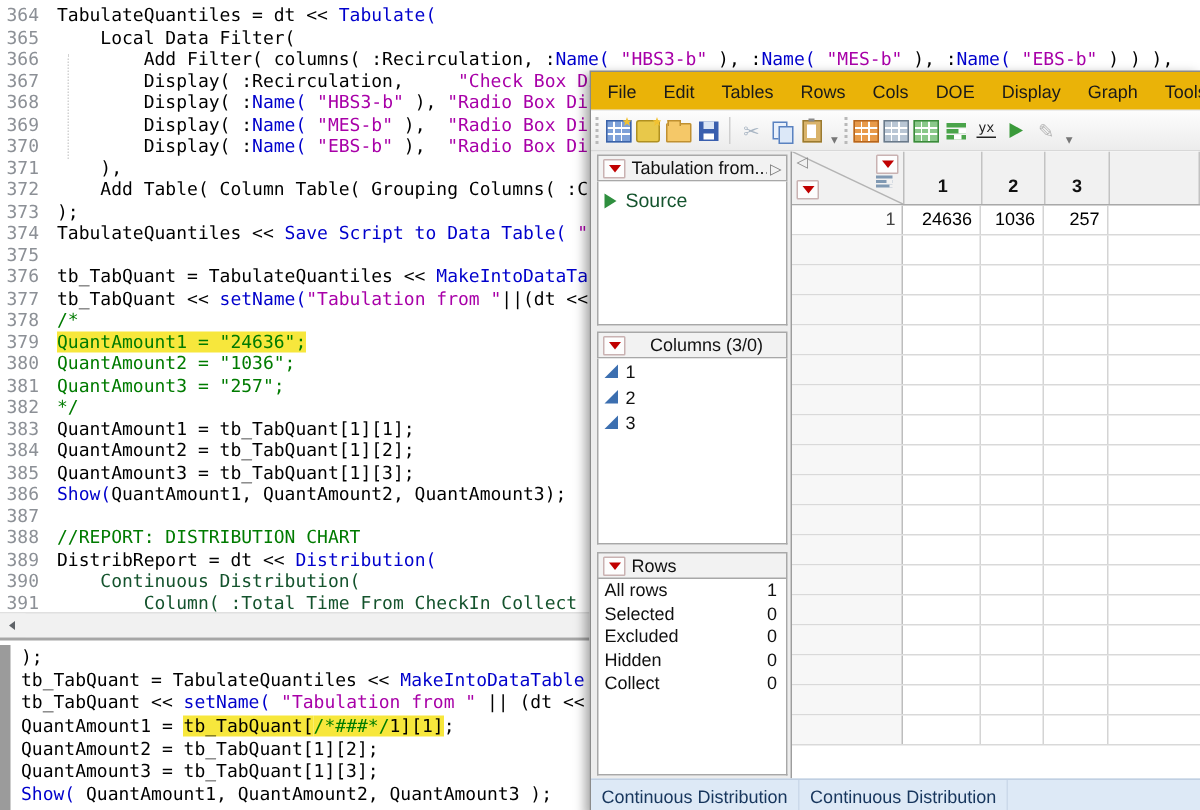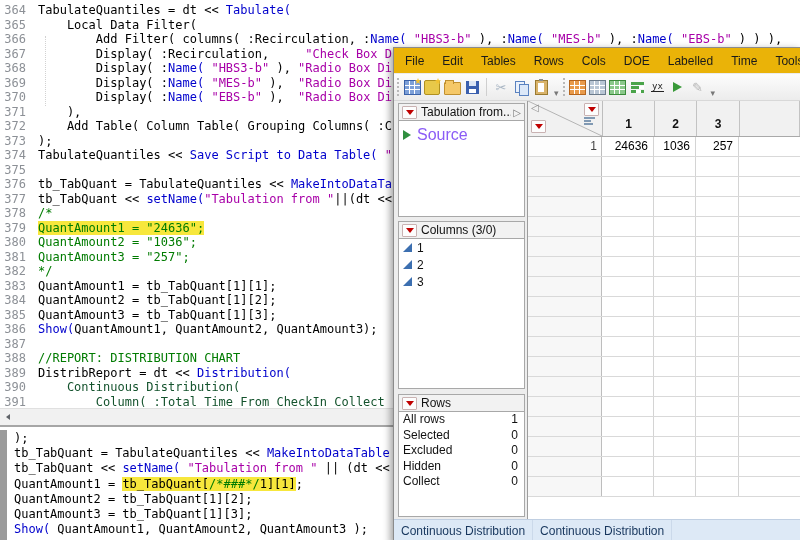--- a/index.html
+++ b/index.html
@@ -91,24 +91,24 @@
   .panel-header{height:18px;background:#f2f2f2;border:1px solid #a8a8a8;display:flex;
       align-items:center;padding:0 3px;box-sizing:border-box;font-size:12px;color:#111;}
   .panel-body{background:#fff;border:1px solid #a8a8a8;border-top:none;overflow:hidden;}
   .red-tri-btn{width:13px;height:11px;background:#fdfdfd;border:1px solid #c9b2b2;border-radius:1px;
       display:flex;align-items:center;justify-content:center;margin-right:4px;flex:0 0 auto;}
   .red-tri-btn::after{content:"";border-top:5px solid #c00000;border-left:4px solid transparent;border-right:4px solid transparent;}
   .panel-title{flex:1 1 auto;white-space:nowrap;overflow:hidden;}
   .expander::after{content:"▷";color:#777;font-size:10px;margin-left:2px;}
   #tab-panel{height:114px;flex:0 0 auto;margin-bottom:4px;}
   #tab-panel .panel-body{flex:1 1 auto;}
-  .source-row{display:flex;align-items:center;padding:5px 4px;font-size:16px;color:#8b5cf6;}
+  .source-row{display:flex;align-items:center;padding:5px 4px;font-size:13px;color:#14532d;}
   .green-play{width:0;height:0;border-left:8px solid #2f8f3f;border-top:5px solid transparent;
       border-bottom:5px solid transparent;margin-right:6px;}
-  #columns-panel{height:168px;flex:0 0 auto;margin-bottom:5px;}
+  #columns-panel{height:142px;flex:0 0 auto;margin-bottom:5px;text-align:center;}
   #columns-panel .panel-body{flex:1 1 auto;}
   .col-item{display:flex;align-items:center;padding:2px 4px;font-size:12px;color:#111;height:13px;}
   .blue-tri{width:0;height:0;border-bottom:9px solid #3c6fb0;border-left:9px solid transparent;margin-right:5px;}
   #rows-panel{flex:1 1 auto;}
   #rows-panel .panel-body{flex:1 1 auto;}
   .stat-row{display:flex;justify-content:space-between;padding:1px 6px 1px 4px;font-size:12px;color:#111;
       line-height:13.6px;}
   
   #grid{flex:1 1 auto;background:#fff;border-left:1px solid #9d9d9d;overflow:hidden;display:flex;flex-direction:column;}
   .g-header{display:flex;height:35px;flex:0 0 auto;background:#f1f1f1;border-bottom:1px solid #a9a9a9;}
@@ -157,22 +157,22 @@
   <div id="left-strip"></div>
 
   <div id="jmp">
     <div id="menubar">
         <div class="menu-item">File</div>
         <div class="menu-item">Edit</div>
         <div class="menu-item">Tables</div>
         <div class="menu-item">Rows</div>
         <div class="menu-item">Cols</div>
         <div class="menu-item">DOE</div>
-        <div class="menu-item">Labelled</div>
-        <div class="menu-item">Time</div>
+        <div class="menu-item">Display</div>
+        <div class="menu-item">Graph</div>
         <div class="menu-item">Tools</div>
       </div>
     <div id="toolbar">
         <div class="tb-handle"></div>
         <div class="tb-icon">
           <div class="ic-grid ic-star"></div>
         </div>
         <div class="tb-icon">
           <div class="ic-script ic-star"></div>
         </div>

